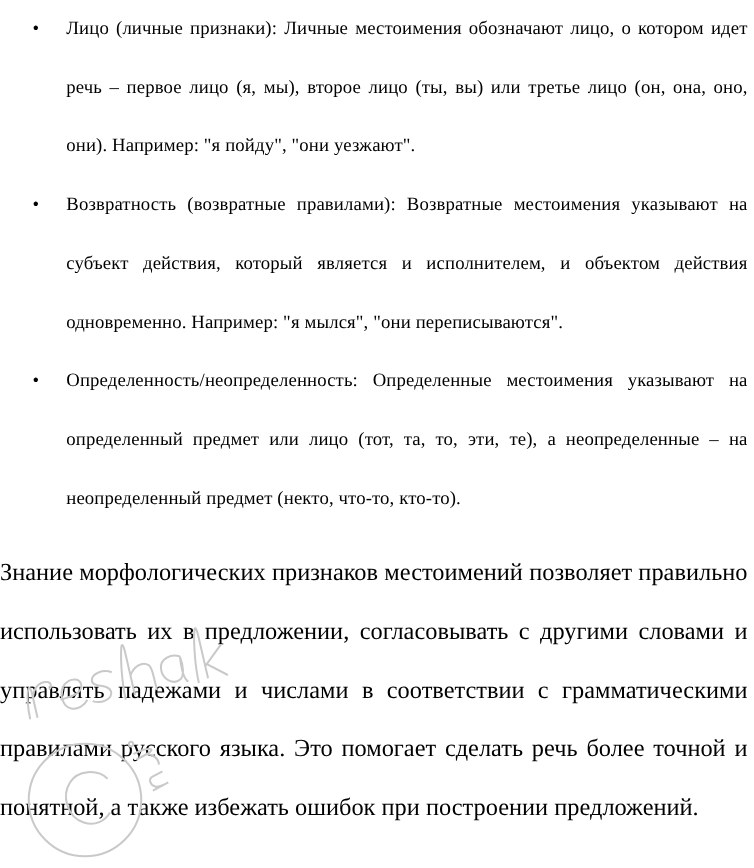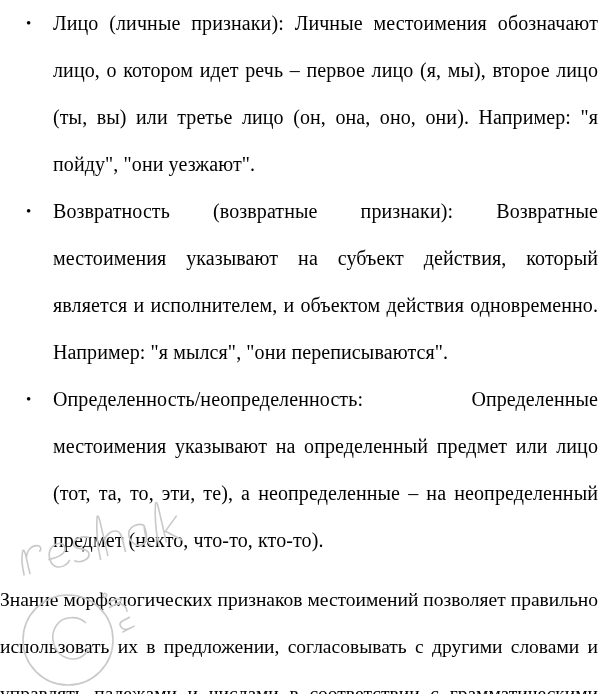--- a/index.html
+++ b/index.html
@@ -54,21 +54,21 @@
     left: 26px;
     top: 0;
     width: 10px;
     line-height: 47px;
     font-size: 15px;
     color: #000;
   }
   .just {
     text-align: justify;
     text-align-last: left;
-    font-size: 20px;
+    font-size: 15px;
     line-height: 47px;
     letter-spacing: 0.1px;
     word-spacing: 0px;
     margin: 0;
     padding-right: 5px;
   }
   li .just { padding-right: 5px; }
 
   .closing {
     text-align: justify;
@@ -123,21 +123,21 @@
 
   <div class="content">
 
     <ul class="bullets">
       <li class="b1">
         <span class="bullet-mark">•</span>
         <p class="just">Лицо (личные признаки): Личные местоимения обозначают лицо, о котором идет речь – первое лицо (я, мы), второе лицо (ты, вы) или третье лицо (он, она, оно, они). Например: "я пойду", "они уезжают".</p>
       </li>
       <li>
         <span class="bullet-mark">•</span>
-        <p class="just">Возвратность (возвратные признаки): Возвратные местоимения указывают на субъект действия, который является и исполнителем, и объектом действия одновременно. Например: "я мылся", "они переписываются".</p>
+        <p class="just">Возвратность (возвратные правилами): Возвратные местоимения указывают на субъект действия, который является и исполнителем, и объектом действия одновременно. Например: "я мылся", "они переписываются".</p>
       </li>
       <li>
         <span class="bullet-mark">•</span>
         <p class="just">Определенность/неопределенность: Определенные местоимения указывают на определенный предмет или лицо (тот, та, то, эти, те), а неопределенные – на неопределенный предмет (некто, что-то, кто-то).</p>
       </li>
     </ul>
 
     <div class="gap-before-closing"></div>
 
     <p class="closing">Знание морфологических признаков местоимений позволяет правильно использовать их в предложении, согласовывать с другими словами и управлять падежами и числами в соответствии с грамматическими правилами русского языка. Это помогает сделать речь более точной и понятной, а также избежать ошибок при построении предложений.</p>

